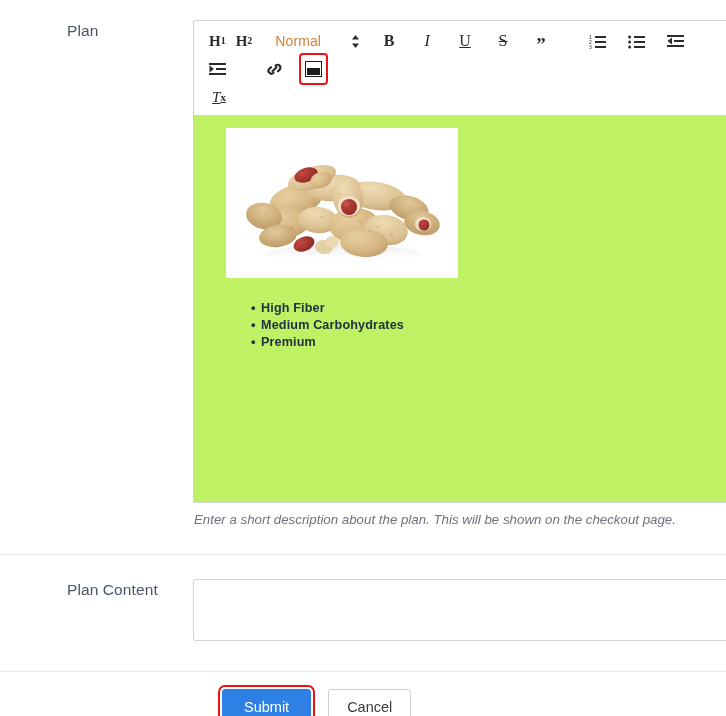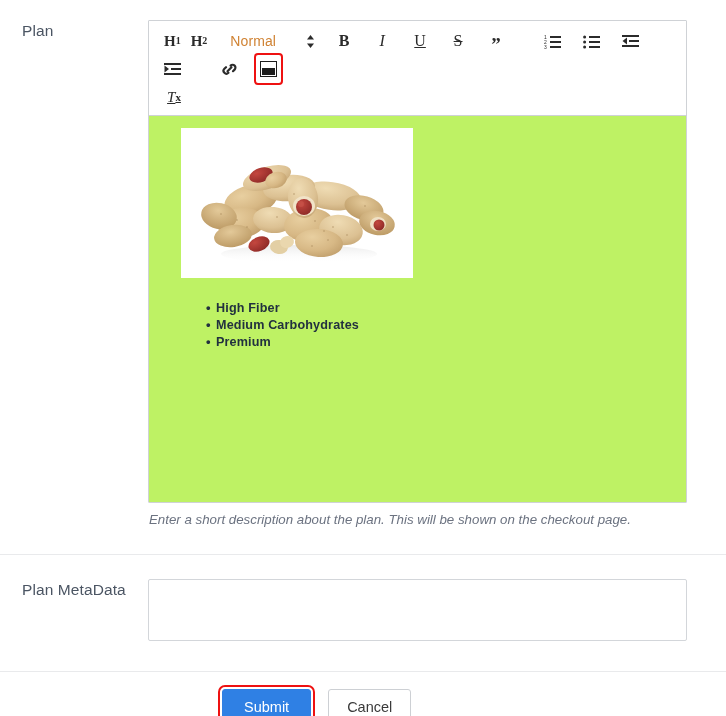--- a/index.html
+++ b/index.html
@@ -15,20 +15,21 @@
     overflow: hidden;
   }
 
   .form-page { width: 726px; height: 716px; position: relative; }
 
   
   .form-row {
     display: flex;
     align-items: flex-start;
     padding: 0;
+    margin-left: 45px;
   }
   .row-description { padding-top: 20px; }
   .row-metadata { padding-top: 24px; }
 
   .field-label {
     width: 148px;
     flex: 0 0 148px;
     padding-left: 22px;
     box-sizing: border-box;
     font-size: 15.5px;
@@ -462,21 +463,21 @@
       </div>
 
       <div class="help-text">Enter a short description about the plan. This will be shown on the checkout page.</div>
 
     </div>
   </div>
 
   <div class="divider div-1"></div>
 
   <div class="form-row row-metadata">
-    <div class="field-label">Plan MetaData</div>
+    <div class="field-label">Plan Content</div>
     <div class="field-control">
       <textarea class="metadata-box" placeholder="" style=""></textarea>
     </div>
   </div>
 
   <div class="divider div-2"></div>
 
   <div class="actions-row">
     <div class="actions-inner">
       <button class="btn btn-submit">Submit</button>

